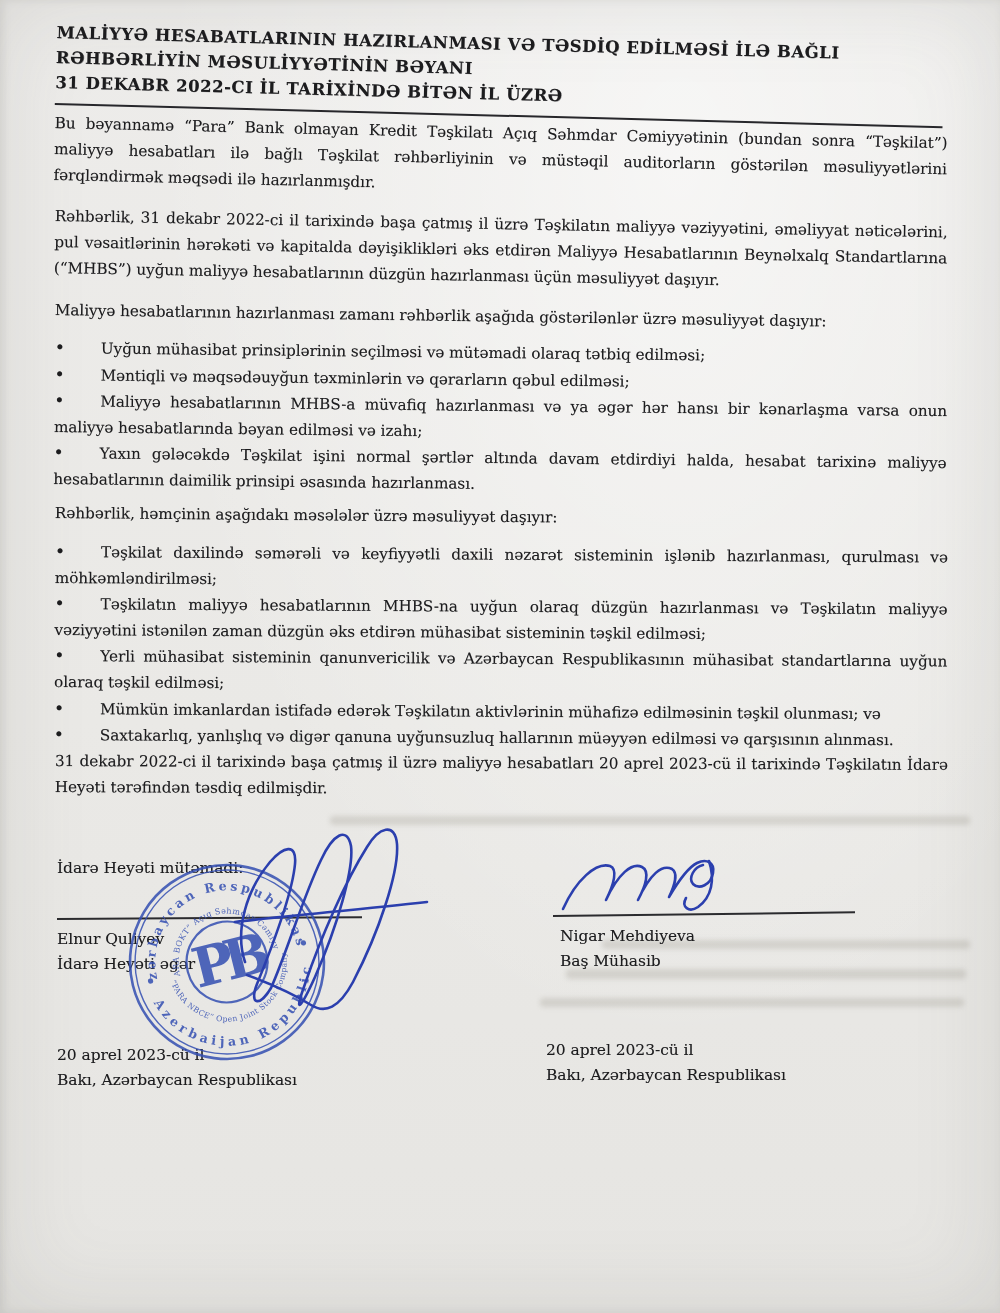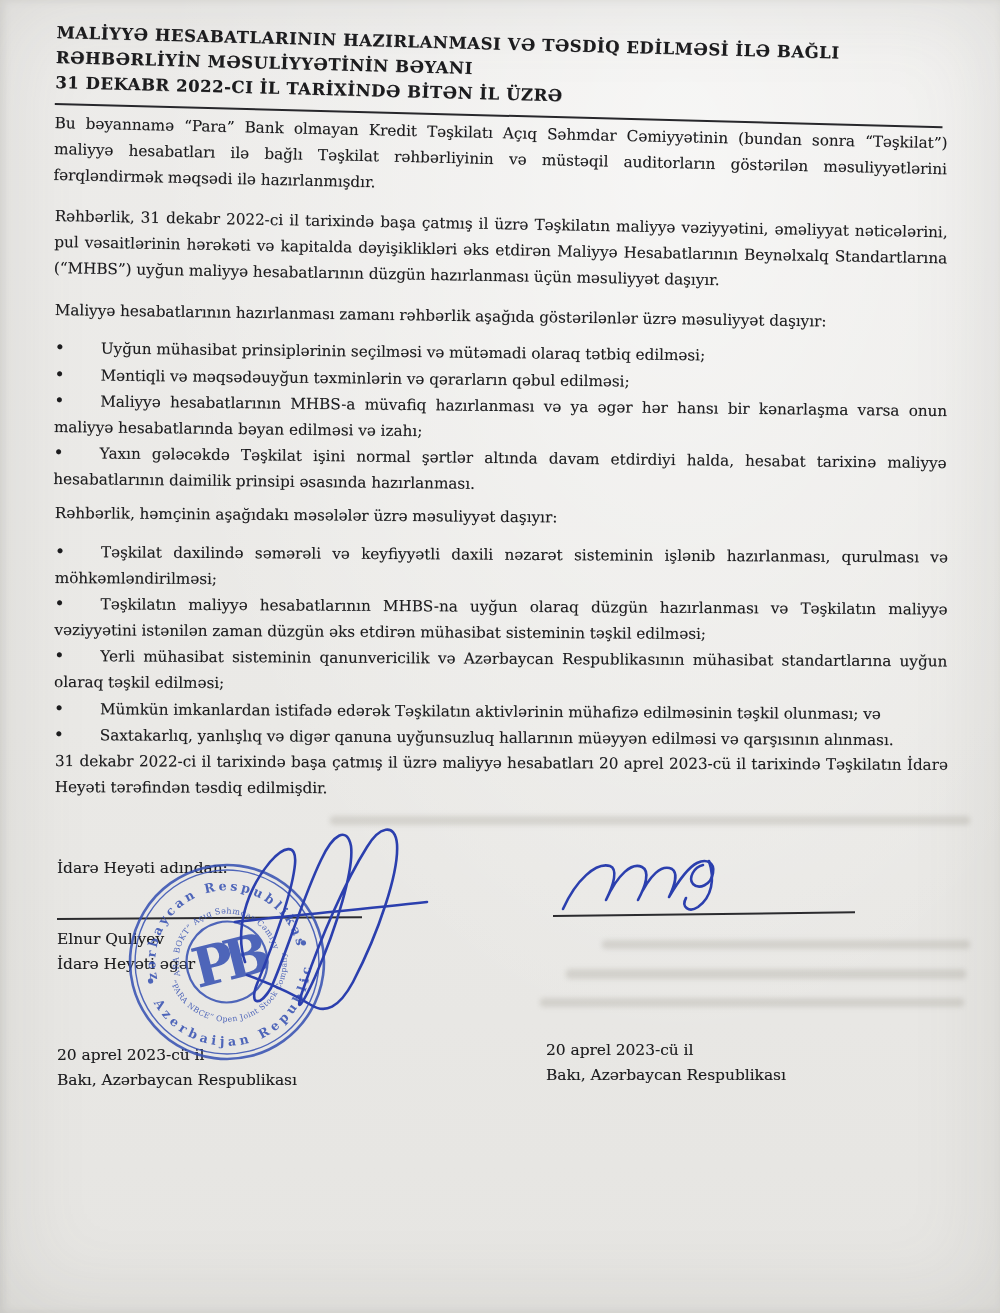--- a/index.html
+++ b/index.html
@@ -63,28 +63,32 @@
   <div class="blk" style="top:539px;transform:rotate(0.35deg);">
     <div class="li">Təşkilat daxilində səmərəli və keyfiyyətli daxili nəzarət sisteminin işlənib hazırlanması, qurulması və möhkəmləndirilməsi;</div>
     <div class="li">Təşkilatın maliyyə hesabatlarının MHBS-na uyğun olaraq düzgün hazırlanması və Təşkilatın maliyyə vəziyyətini istənilən zaman düzgün əks etdirən mühasibat sisteminin təşkil edilməsi;</div>
     <div class="li">Yerli mühasibat sisteminin qanunvericilik və Azərbaycan Respublikasının mühasibat standartlarına uyğun olaraq təşkil edilməsi;</div>
     <div class="li">Mümkün imkanlardan istifadə edərək Təşkilatın aktivlərinin mühafizə edilməsinin təşkil olunması; və</div>
     <div class="li">Saxtakarlıq, yanlışlıq və digər qanuna uyğunsuzluq hallarının müəyyən edilməsi və qarşısının alınması.</div>
   </div>
 
   <div class="blk" style="top:748px;transform:rotate(0.25deg);">31 dekabr 2022-ci il tarixində başa çatmış il üzrə maliyyə hesabatları 20 aprel 2023-cü il tarixində Təşkilatın İdarə Heyəti tərəfindən təsdiq edilmişdir.</div>
 
-  <div class="names" style="left:57px;top:856px;">İdarə Heyəti adından:</div>
+  <div class="names" style="left:57px;top:856px;">İdarə Heyəti mütəmadi:</div>
 
   <div class="sigline" style="left:57px;top:918px;width:305px;transform:rotate(-0.35deg);"></div>
   <div class="sigline" style="left:553px;top:915px;width:302px;transform:rotate(-0.7deg);"></div>
 
   <div class="names" style="left:57px;top:927px;">
     <div>Elnur Quliyev</div>
     <div>İdarə Heyəti əgər</div>
+  </div>
+  <div class="names" style="left:560px;top:924px;">
+    <div>Nigar Mehdiyeva</div>
+    <div>Baş Mühasib</div>
   </div>
 
   <div class="names" style="left:57px;top:1043px;">
     <div>20 aprel 2023-cü il</div>
     <div>Bakı, Azərbaycan Respublikası</div>
   </div>
   <div class="names" style="left:546px;top:1038px;">
     <div>20 aprel 2023-cü il</div>
     <div>Bakı, Azərbaycan Respublikası</div>
   </div>

